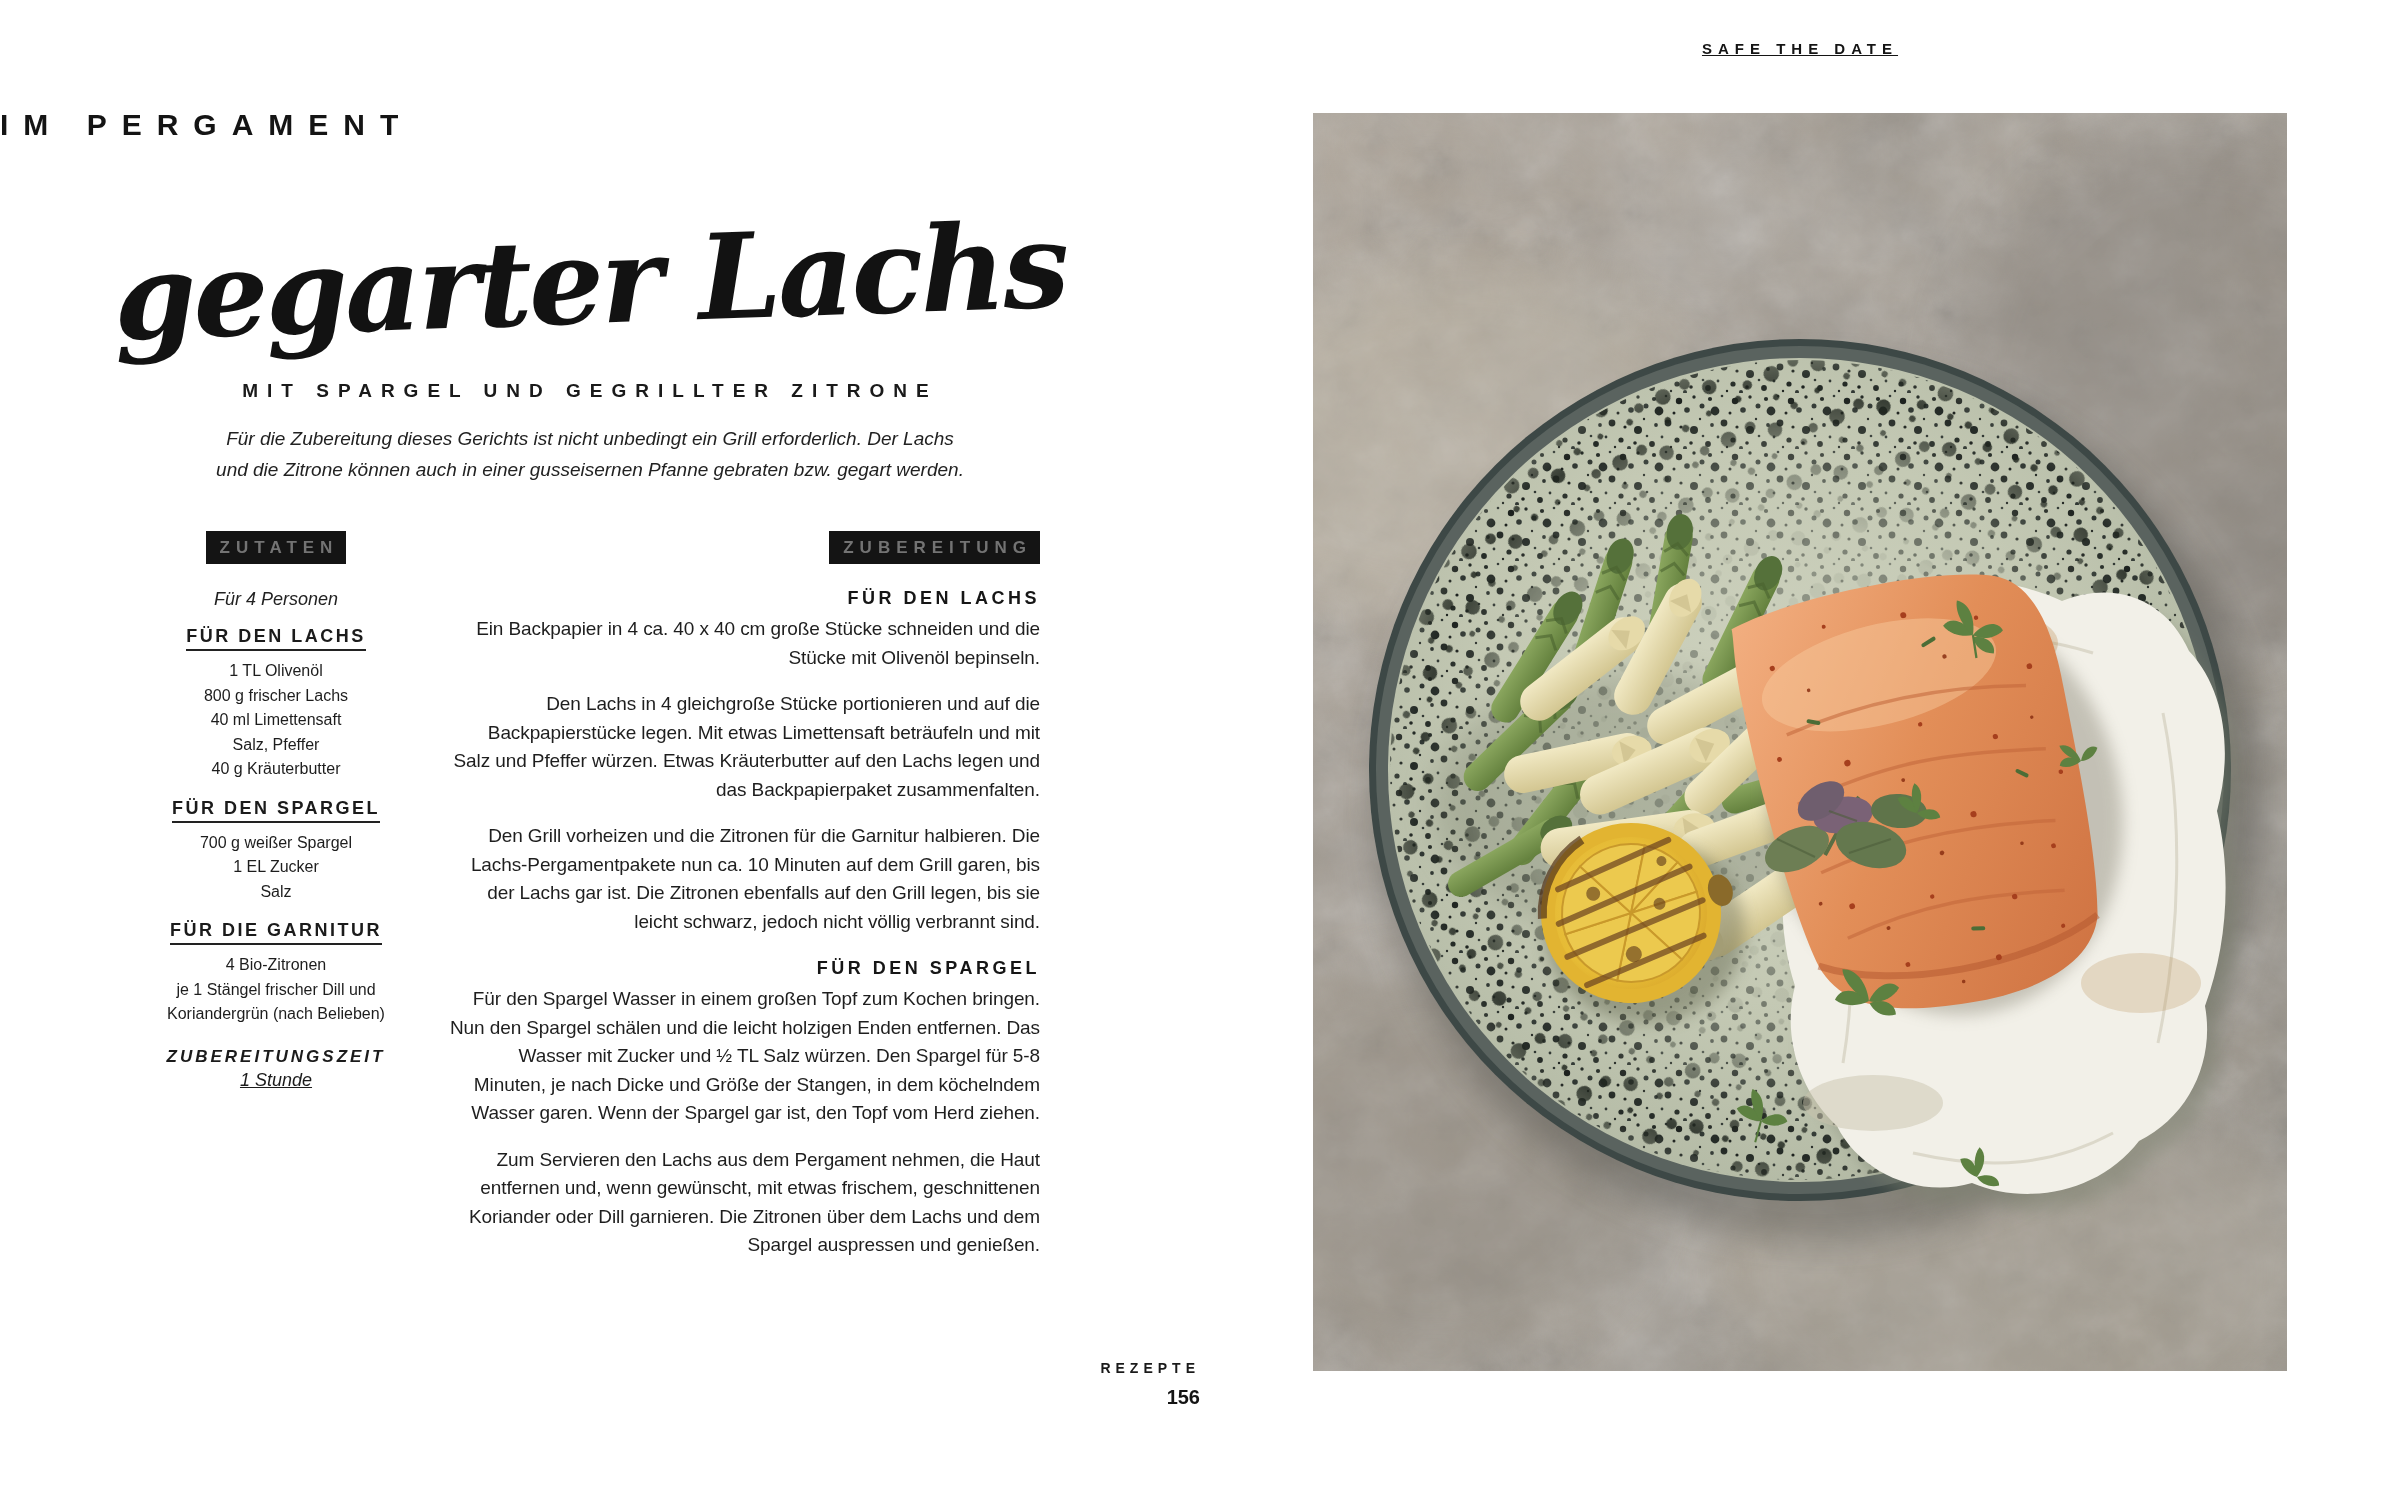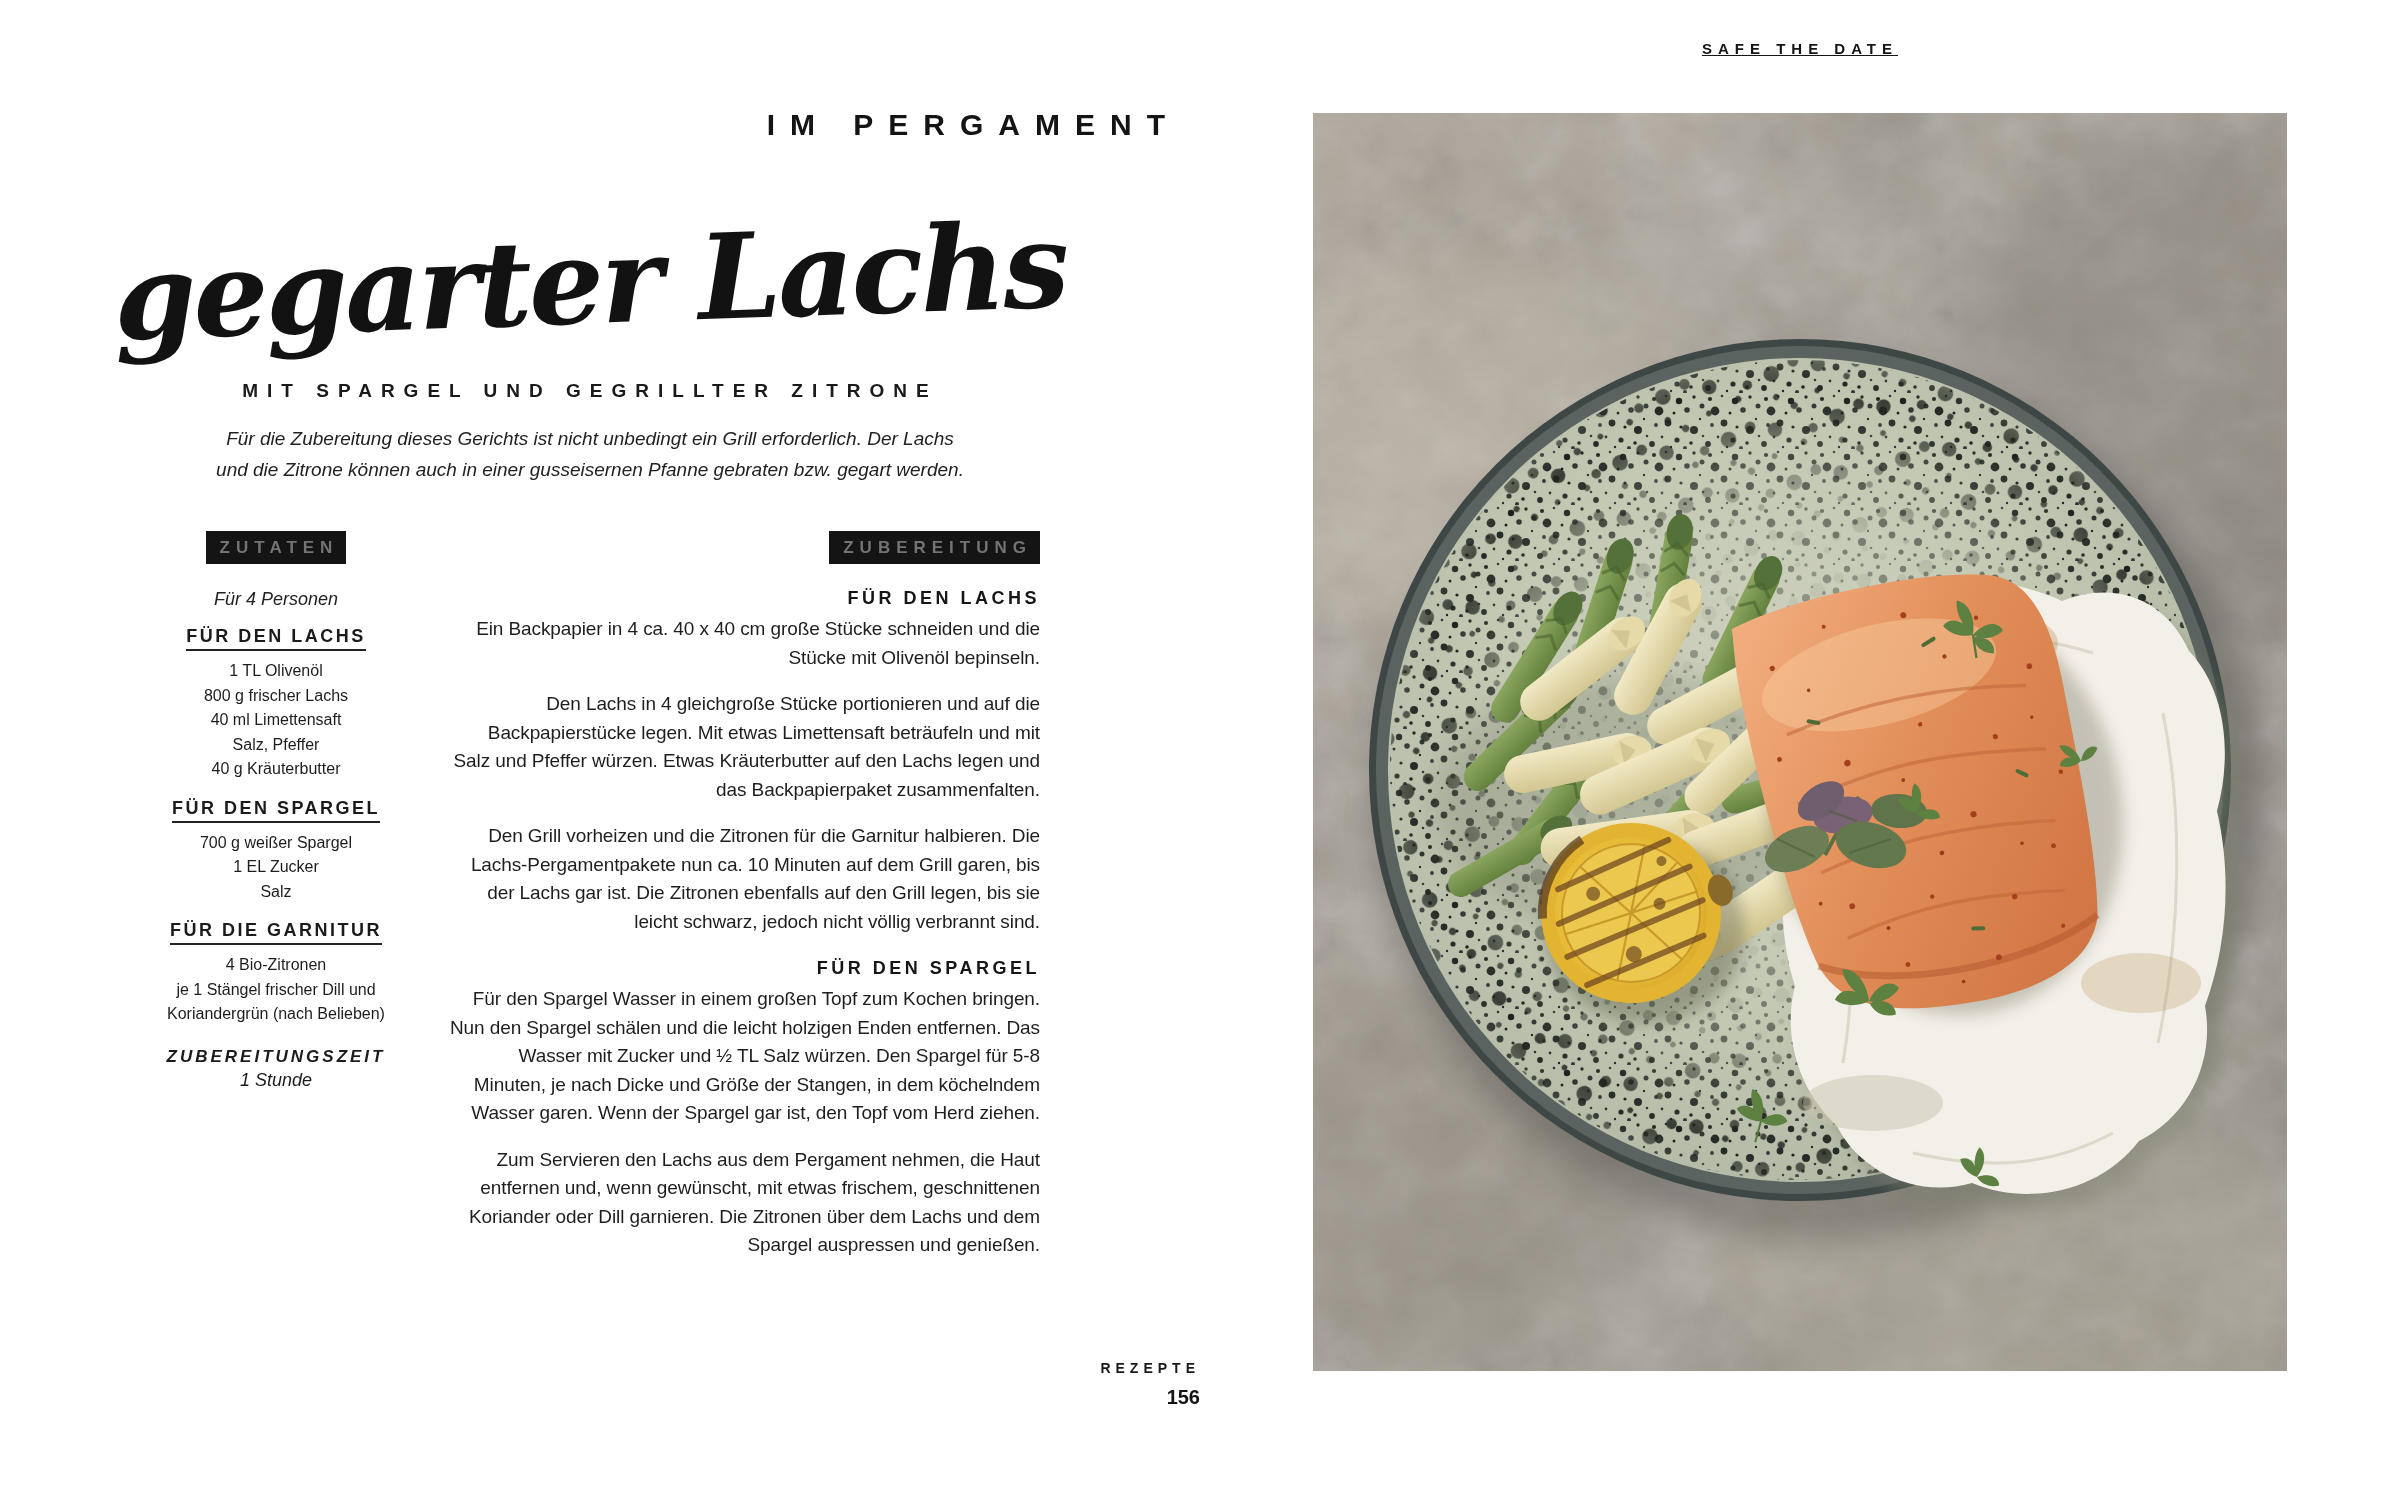--- a/index.html
+++ b/index.html
@@ -1,37 +1,37 @@
 <!DOCTYPE html>
 <html><head>
 <meta charset="utf-8">
 <style>
   html,body{margin:0;padding:0;background:#ffffff;}
   .spread{position:relative;width:2399px;height:1485px;background:#ffffff;overflow:hidden;
           font-family:"Liberation Sans",sans-serif;color:#1b1b1b;}
-  .kicker{position:absolute;left:0;top:108px;width:1180px;text-align:right;
+  .kicker{position:absolute;left:0;top:108px;width:1180px;text-align:left;
           font-size:30px;font-weight:700;letter-spacing:15px;color:#141414;}
   .script-title{position:absolute;left:0;top:118px;width:1180px;text-align:center;
           font-family:"DejaVu Serif",serif;font-style:italic;font-weight:700;
           font-size:118px;line-height:170px;letter-spacing:-3px;color:#121212;
           transform:rotate(-2deg);}
   .subtitle{position:absolute;left:0;top:336px;width:1180px;text-align:center;
           font-size:19px;font-weight:600;letter-spacing:9px;color:#1a1a1a;margin-top:44px;}
   .intro{position:absolute;left:90px;top:404px;width:1000px;text-align:center;
           font-style:italic;font-size:19px;line-height:31px;color:#222;}
   .label-box{display:inline-block;background:#141414;color:#737373;
           font-size:17px;font-weight:700;letter-spacing:6px;padding:7px 8px 6px 14px;}
   .ingredients{position:absolute;left:130px;top:531px;width:292px;text-align:center;}
   .ingredients .serving{margin-top:25px;font-style:italic;font-size:18px;color:#222;}
   .ing-heading{margin-top:16px;margin-bottom:8px;}
   .ing-heading span{display:inline-block;font-size:18px;font-weight:700;letter-spacing:2.5px;
           border-bottom:2px solid #222;padding-bottom:2px;}
   .ing-list{list-style:none;margin:8px;padding:0;font-size:16px;line-height:24.5px;color:#1d1d1d;}
   .time-label{margin-top:20px;font-size:17px;font-weight:700;font-style:italic;letter-spacing:3px;}
-  .time-value{font-style:italic;font-size:18px;line-height:26px;}
+  .time-value{font-style:italic;font-size:18px;line-height:26px;text-decoration:underline;}
   .preparation{position:absolute;left:448px;top:531px;width:592px;text-align:right;}
   .prep-heading{margin:22px 0 6px 0;font-size:18px;font-weight:700;letter-spacing:3.5px;color:#161616;}
   .prep-heading.first{margin-top:24px;}
   .preparation p{margin:18px 0 0 0;font-size:19px;line-height:28.5px;color:#1e1e1e;letter-spacing:-0.1px;}
   .preparation p.lead{margin-top:4px;}
   .left-footer{position:absolute;left:0;top:1360px;width:1180px;text-align:right;padding-left:20px;}
   .footer-section{font-size:14px;font-weight:700;letter-spacing:5px;color:#1a1a1a;}
   .page-number{margin-top:10px;font-size:20px;font-weight:700;color:#141414;}
   
   .running-head{position:absolute;left:1313px;top:40px;width:974px;text-align:center;

